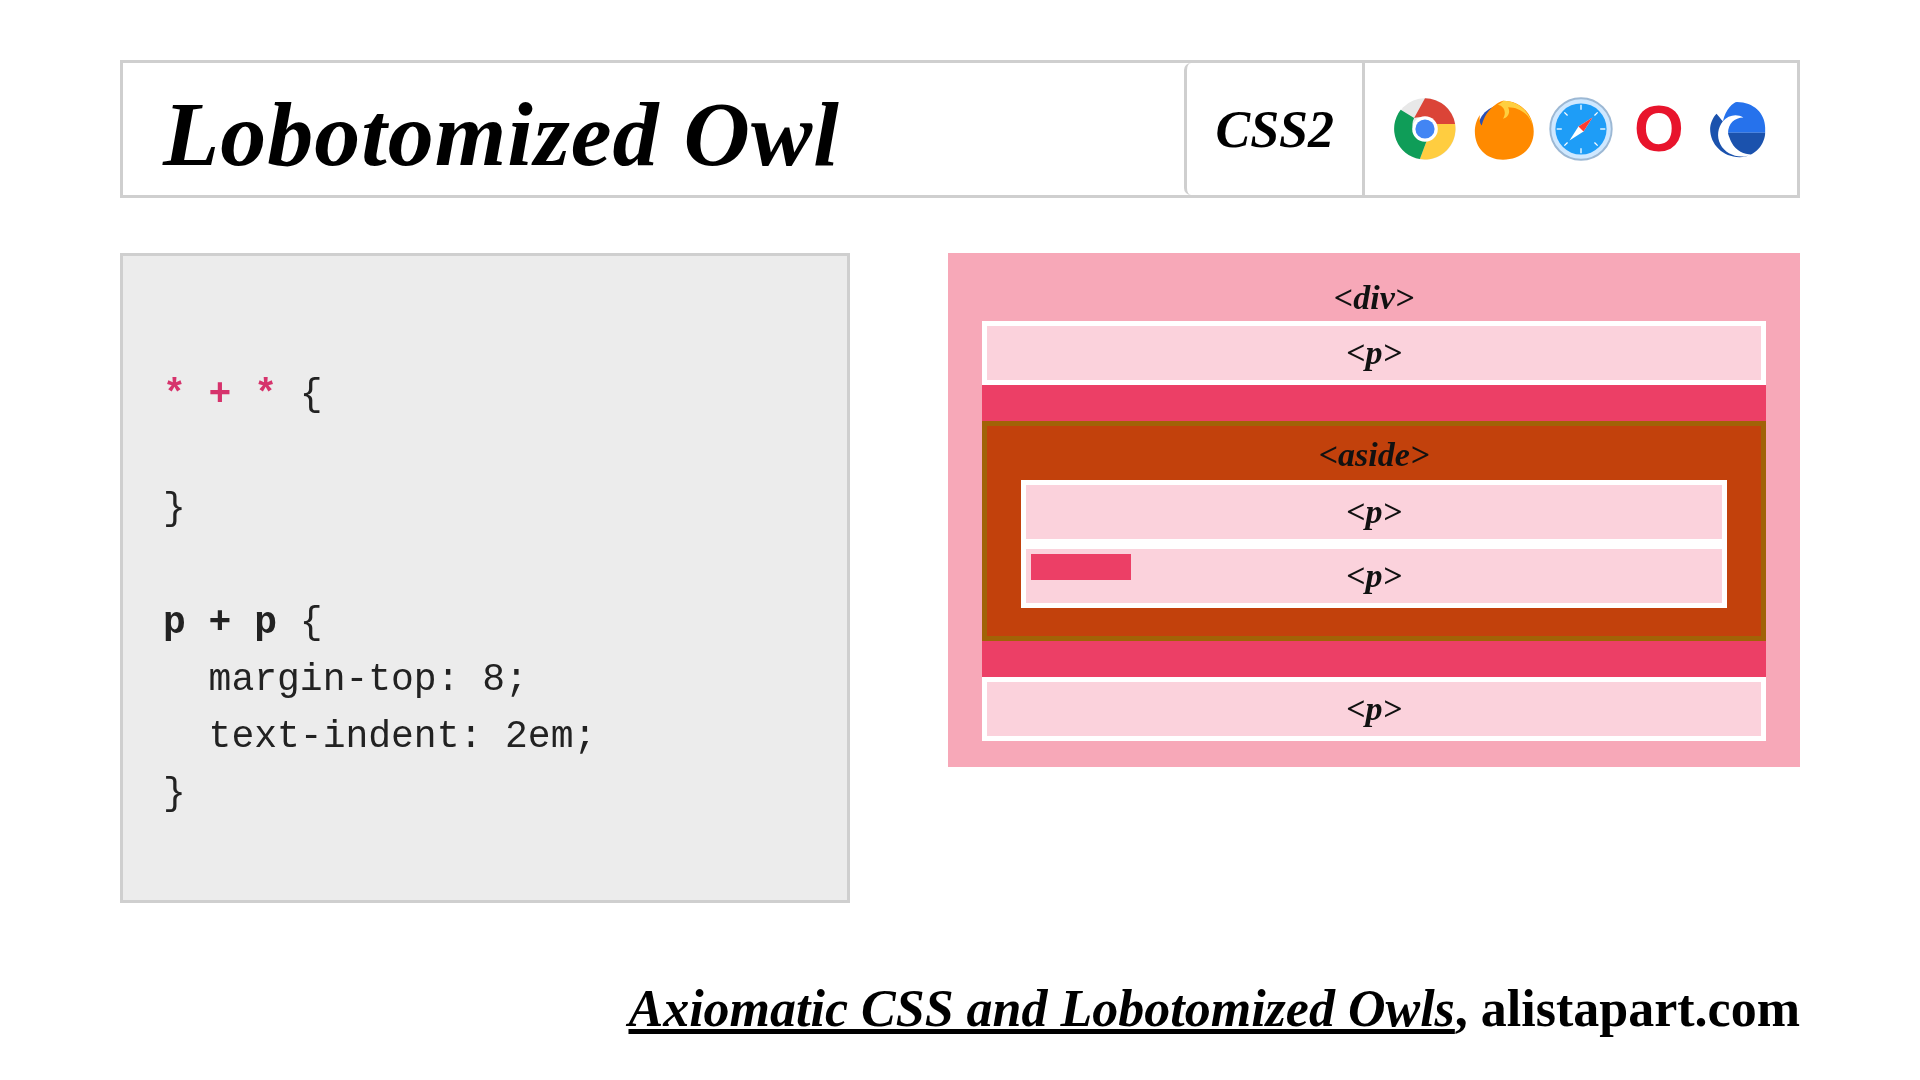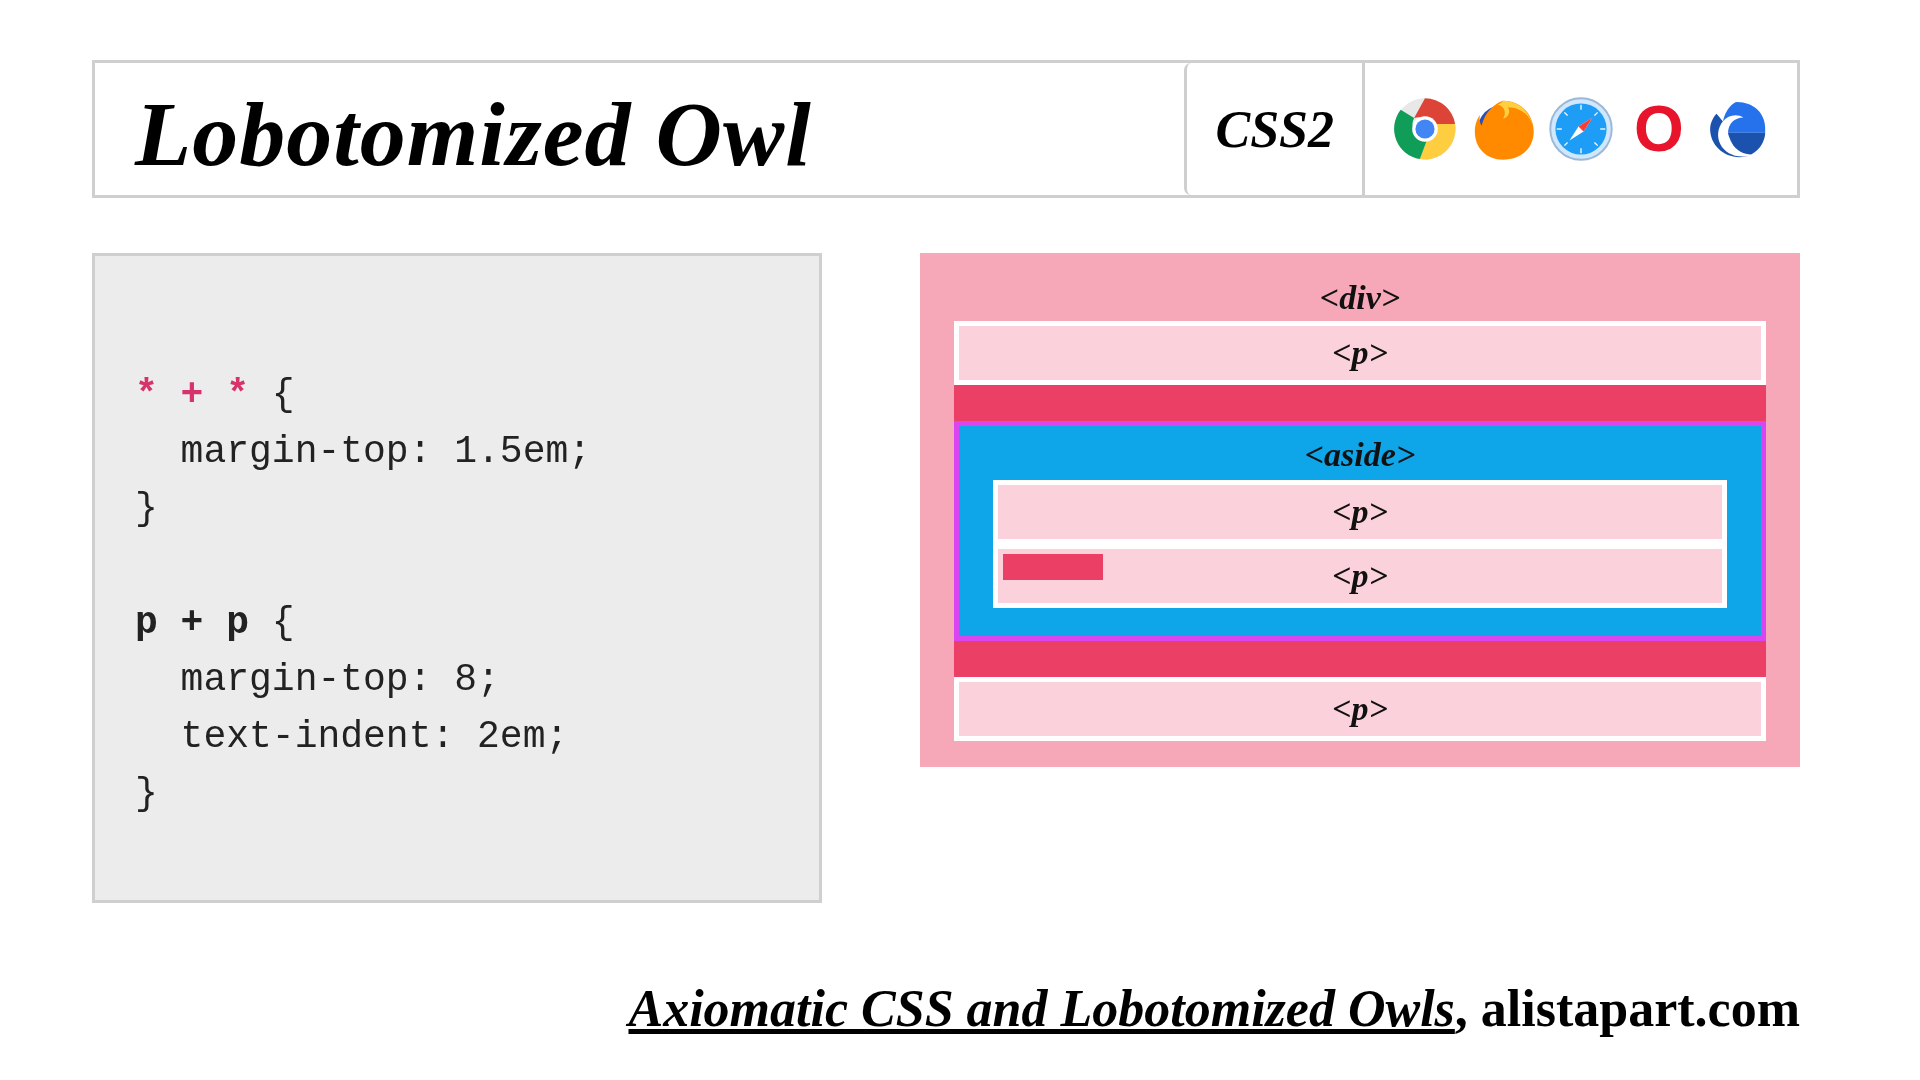--- a/index.html
+++ b/index.html
@@ -1,17 +1,17 @@
 <!DOCTYPE html>
 <html><head>
 <meta charset="utf-8">
 <style>
   * { box-sizing: border-box; margin: 0; padding: 0; }
   html, body { width: 1920px; height: 1080px; background: #fff; font-family: Georgia, 'Times New Roman', serif; }
-  .slide { width: 1920px; height: 1080px; padding: 60px 120px 40px 92px; position: relative; }
+  .slide { width: 1920px; height: 1080px; padding: 60px 120px 40px 120px; position: relative; }
 
   
   .header-row { display: flex; gap: 0; border: 3px solid #cfcfcf; margin-bottom: 55px; }
   .title-cell { flex: 1; padding: 18px 40px 8px 40px; }
   .title-cell h1 { font-style: italic; font-weight: 700; font-size: 92px; letter-spacing: 1px; }
   .badge-cell { border-left: 3px solid #cfcfcf; display: flex; align-items: center; padding: 0 28px; border-radius: 7px; }
   .css-badge { font-family: Georgia, serif; font-style: italic; font-weight: 700; font-size: 52px; }
   .browsers-cell { border-left: 3px solid #cfcfcf; display: flex; align-items: center; gap: 14px; padding: 0 28px; }
   .browsers-cell svg, .browsers-cell .opera-o { width: 64px; height: 64px; }
 
@@ -20,21 +20,21 @@
   .code-panel { width: 730px; height: 650px; background: #ececec; border: 3px solid #cfcfcf; padding: 110px 40px 40px 40px; font-family: "Courier New", monospace; font-size: 38px; line-height: 1.5; font-weight: 500; color: #222; }
   .code-panel .kw { font-weight: 700; }
   .code-panel .red-sel { color: #d6336c; font-weight: 700; }
 
   
   .diagram { flex: 1; margin-left: 8px; }
   .outer-div { background: #f7a8b8; border: 0; padding: 26px 34px; font-family: Georgia, serif; font-style: italic; font-weight: 700; font-size: 34px; text-align: center; color: #111; }
   .lbl { display:block; margin-bottom: 4px; }
   .p-box { background: #fbd2dc; border: 5px solid #fff; padding: 8px 0; margin-top: 0; }
   .gap-bar { background: #ec3f66; height: 36px; margin-top: 0; }
-  .aside-box { background: #0ea5e9; border: 5px solid #d946ef; padding: 10px 34px 28px 34px; margin-top: 0; }
+  .aside-box { background: #c2410c; border: 5px solid #a16207; padding: 10px 34px 28px 34px; margin-top: 0; }
   .aside-box .lbl { margin-bottom: 6px; }
   .indent-bar { background: #ec3f66; width: 100px; height: 26px; position: absolute; left: 5px; top: 5px; }
   .p-rel { position: relative; }
 
   
   .footer { position: absolute; right: 120px; bottom: 42px; font-size: 52px; font-style: italic; font-weight: 700; }
   .footer .article { text-decoration: underline; }
   .footer .site { font-style: normal; font-weight: 700; font-family: Georgia, serif; }
   .footer .comma { font-style: normal; }
 
@@ -94,21 +94,21 @@
       </svg>
     </div>
   </div>
 
   <div class="body-row">
 
     <div class="code-panel">
       <div>
         <span class="red-sel">* + *</span>
         <span>{</span><br>
-        &nbsp;&nbsp;<span>margin-top: 1.5em;</span><br>
+        &nbsp;&nbsp;<br>
         <span>}</span>
       </div>
       <br>
       <div>
         <span class="kw">p + p</span>
         <span>{</span><br>
         &nbsp;&nbsp;<span>margin-top: 8;</span><br>
         &nbsp;&nbsp;<span>text-indent: 2em;</span><br>
         <span>}</span>
       </div>

